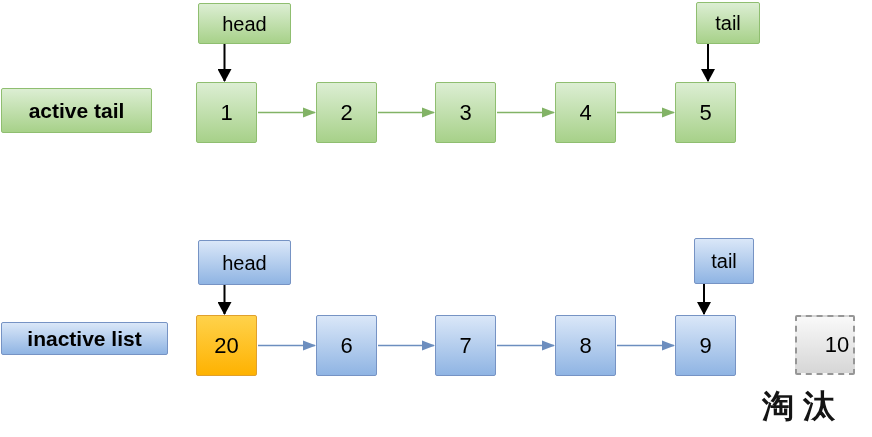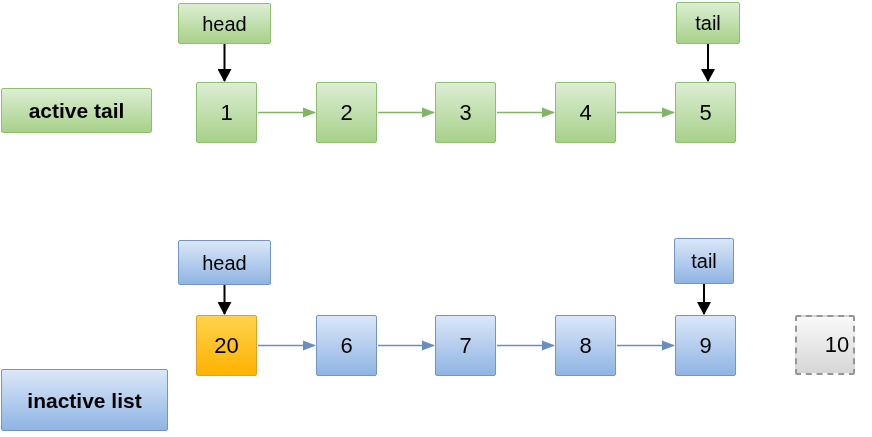--- a/index.html
+++ b/index.html
@@ -7,21 +7,21 @@
     position:relative;width:872px;height:437px;background:#ffffff;overflow:hidden;
     font-family:"Liberation Sans",sans-serif;
   }
   .box{
     position:absolute;box-sizing:border-box;
     display:flex;align-items:center;justify-content:center;
     color:#000;border:1px solid transparent;border-radius:2px;
     line-height:1;
   }
   .node{font-size:22px;}
-  .pointer-box{font-size:20px;}
+  .pointer-box{font-size:20px;margin-left:20px;}
   .list-label{font-weight:bold;font-size:21px;}
   .evicted{border-style:dashed;border-width:2px;padding-left:24px;}
   #arrows{position:absolute;left:0;top:0;pointer-events:none;}
   #watermark{
     position:absolute;left:694px;top:400px;
     font-size:17px;color:#bfbfbf;letter-spacing:1px;white-space:nowrap;
   }
   #eviction-label{
     position:absolute;left:762px;top:385px;
     font-size:32px;font-weight:600;color:#141414;letter-spacing:9px;white-space:nowrap;
@@ -50,29 +50,30 @@
       <line x1="224.5" y1="44" x2="224.5" y2="81" stroke="#000000" stroke-width="2" marker-end="url(#mk-black)"></line>
       <line x1="708" y1="44" x2="708" y2="81" stroke="#000000" stroke-width="2" marker-end="url(#mk-black)"></line>
       <line x1="258" y1="345.5" x2="315" y2="345.5" stroke="#6c8ebf" stroke-width="1.5" marker-end="url(#mk-blue)"></line>
       <line x1="378" y1="345.5" x2="434" y2="345.5" stroke="#6c8ebf" stroke-width="1.5" marker-end="url(#mk-blue)"></line>
       <line x1="497" y1="345.5" x2="554" y2="345.5" stroke="#6c8ebf" stroke-width="1.5" marker-end="url(#mk-blue)"></line>
       <line x1="617" y1="345.5" x2="674" y2="345.5" stroke="#6c8ebf" stroke-width="1.5" marker-end="url(#mk-blue)"></line>
       <line x1="224.5" y1="285" x2="224.5" y2="314" stroke="#000000" stroke-width="2" marker-end="url(#mk-black)"></line>
       <line x1="704" y1="284" x2="704" y2="314" stroke="#000000" stroke-width="2" marker-end="url(#mk-black)"></line>
     </svg>
 
+  <div id="eviction-label">淘汰</div>
 <div class="box list-label" style="left: 1px; top: 88px; width: 151px; height: 45px; background: linear-gradient(rgb(220, 238, 211), rgb(167, 209, 137)); border-color: rgb(143, 190, 112);">active tail</div>
     <div class="box pointer-box" style="left: 178px; top: 3px; width: 93px; height: 41px; background: linear-gradient(rgb(220, 238, 211), rgb(167, 209, 137)); border-color: rgb(143, 190, 112);">head</div>
     <div class="box pointer-box" style="left: 676px; top: 2px; width: 64px; height: 42px; background: linear-gradient(rgb(220, 238, 211), rgb(167, 209, 137)); border-color: rgb(143, 190, 112);">tail</div>
     <div class="box node" style="left: 196px; top: 82px; width: 61px; height: 61px; background: linear-gradient(rgb(220, 238, 211), rgb(167, 209, 137)); border-color: rgb(143, 190, 112);">1</div>
     <div class="box node" style="left: 316px; top: 82px; width: 61px; height: 61px; background: linear-gradient(rgb(220, 238, 211), rgb(167, 209, 137)); border-color: rgb(143, 190, 112);">2</div>
     <div class="box node" style="left: 435px; top: 82px; width: 61px; height: 61px; background: linear-gradient(rgb(220, 238, 211), rgb(167, 209, 137)); border-color: rgb(143, 190, 112);">3</div>
     <div class="box node" style="left: 555px; top: 82px; width: 61px; height: 61px; background: linear-gradient(rgb(220, 238, 211), rgb(167, 209, 137)); border-color: rgb(143, 190, 112);">4</div>
     <div class="box node" style="left: 675px; top: 82px; width: 61px; height: 61px; background: linear-gradient(rgb(220, 238, 211), rgb(167, 209, 137)); border-color: rgb(143, 190, 112);">5</div>
-    <div class="box list-label" style="left: 1px; top: 322px; width: 167px; height: 62px; background: linear-gradient(rgb(218, 231, 248), rgb(143, 180, 227)); border-color: rgb(118, 147, 196); margin-top: 47px;">inactive list</div>
+    <div class="box list-label" style="left: 1px; top: 322px; width: 167px; height: 33px; background: linear-gradient(rgb(218, 231, 248), rgb(143, 180, 227)); border-color: rgb(118, 147, 196);">inactive list</div>
     <div class="box pointer-box" style="left: 178px; top: 240px; width: 93px; height: 45px; background: linear-gradient(rgb(218, 231, 248), rgb(143, 180, 227)); border-color: rgb(118, 147, 196);">head</div>
     <div class="box pointer-box" style="left: 674px; top: 238px; width: 60px; height: 46px; background: linear-gradient(rgb(218, 231, 248), rgb(143, 180, 227)); border-color: rgb(118, 147, 196);">tail</div>
     <div class="box node" style="left: 196px; top: 315px; width: 61px; height: 61px; background: linear-gradient(rgb(255, 210, 75), rgb(254, 178, 1)); border-color: rgb(224, 160, 45); text-align: right;">20</div>
     <div class="box node" style="left: 316px; top: 315px; width: 61px; height: 61px; background: linear-gradient(rgb(218, 231, 248), rgb(143, 180, 227)); border-color: rgb(118, 147, 196);">6</div>
     <div class="box node" style="left: 435px; top: 315px; width: 61px; height: 61px; background: linear-gradient(rgb(218, 231, 248), rgb(143, 180, 227)); border-color: rgb(118, 147, 196);">7</div>
     <div class="box node" style="left: 555px; top: 315px; width: 61px; height: 61px; background: linear-gradient(rgb(218, 231, 248), rgb(143, 180, 227)); border-color: rgb(118, 147, 196);">8</div>
     <div class="box node" style="left: 675px; top: 315px; width: 61px; height: 61px; background: linear-gradient(rgb(218, 231, 248), rgb(143, 180, 227)); border-color: rgb(118, 147, 196);">9</div>
     <div class="box node evicted" style="left: 795px; top: 315px; width: 60px; height: 60px; background: linear-gradient(rgb(249, 249, 249), rgb(214, 214, 214)); border-color: rgb(150, 150, 150);">10</div>
   </div>
 

